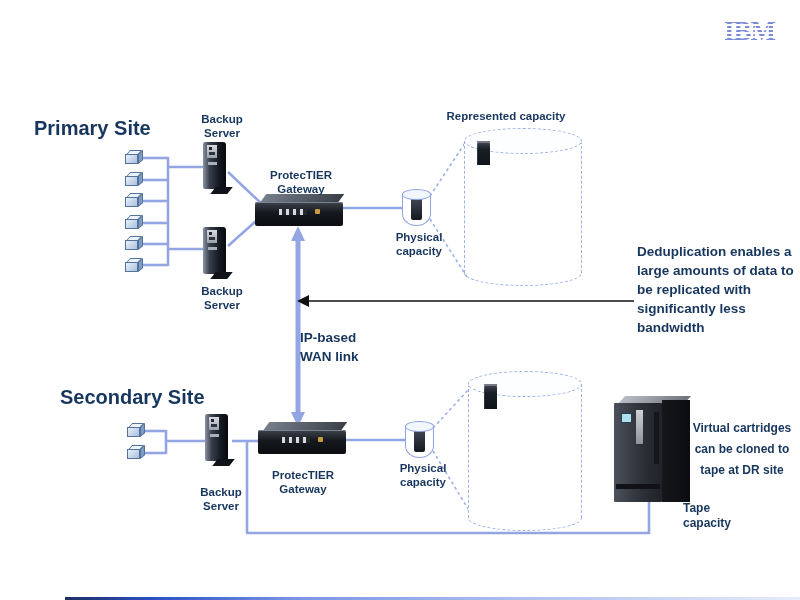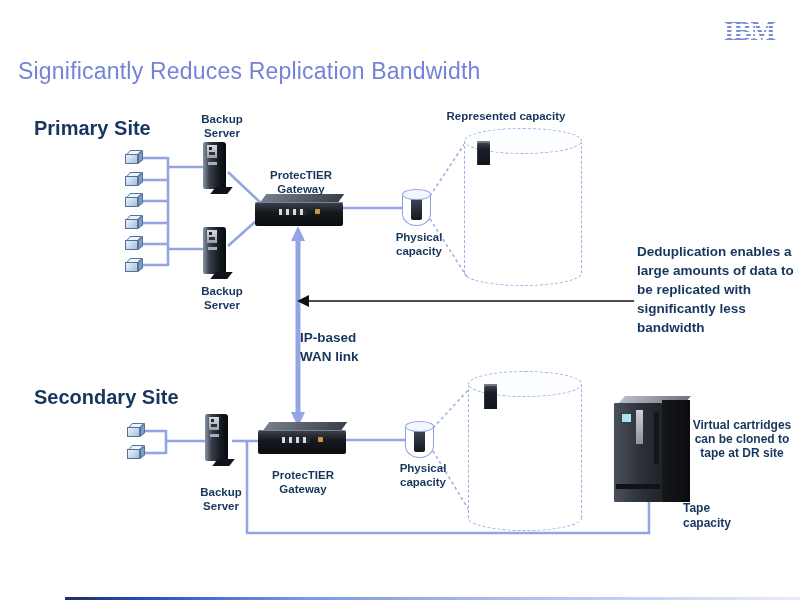--- a/index.html
+++ b/index.html
@@ -18,21 +18,21 @@
   .ibm-logo .txt{font-family:"Liberation Serif",serif;font-weight:bold;font-size:27px;line-height:26px;color:#7a8bd8;letter-spacing:-1px}
   .ibm-logo .stripes{position:absolute;inset:0;background:repeating-linear-gradient(180deg,transparent 0 2px,#ffffff 2px 4px)}
 
   
   .lbl{position:absolute;color:var(--label-navy);font-weight:bold;z-index:4}
   .site-lbl{font-size:20px;white-space:nowrap}
   .dev-lbl{font-size:11.5px;line-height:14px;text-align:center}
   .cap-lbl{font-size:11.5px;line-height:14px;text-align:center}
   .nowrap{white-space:nowrap}
   .note{font-size:13.5px;line-height:19px}
-  .vnote{font-size:12px;line-height:14px;text-align:center}
+  .vnote{font-size:12px;line-height:21px;text-align:center}
   .tl-lbl{font-size:12px;line-height:15px}
 
   
   svg.wires{position:absolute;inset:0;z-index:1}
   .wire{stroke:var(--connector-blue);stroke-width:2.6;fill:none}
   .wire-thick{stroke:var(--connector-blue);stroke-width:5;fill:none}
   .wire-dash{stroke:#9db1e6;stroke-width:1.6;fill:none;stroke-dasharray:3 3}
   .blk{stroke:var(--arrow-black);stroke-width:1.6;fill:none}
   .head-blue{fill:var(--connector-blue)}
   .head-blk{fill:var(--arrow-black)}
@@ -97,21 +97,20 @@
 </style>
 </head>
 <body>
 
 <div class="slide">
 
   <div class="ibm-logo">
     <div class="txt">IBM</div>
     <div class="stripes"></div>
   </div>
-  <div class="title">Significantly Reduces Replication Bandwidth</div>
 
   <svg class="wires" width="800" height="600" viewBox="0 0 800 600">
     <g>
       <line class="wire" x1="142" y1="158" x2="168" y2="158"></line>
       <line class="wire" x1="142" y1="180" x2="168" y2="180"></line>
       <line class="wire" x1="142" y1="201" x2="168" y2="201"></line>
       <line class="wire" x1="142" y1="223" x2="168" y2="223"></line>
       <line class="wire" x1="142" y1="244" x2="168" y2="244"></line>
       <line class="wire" x1="142" y1="265" x2="168" y2="265"></line>
       <line class="wire" x1="168" y1="157" x2="168" y2="266"></line>
@@ -248,21 +247,21 @@
         <i class="cartridge"></i>
         <i class="cartridge"></i>
         <i class="cartridge"></i>
       </div>
   </div>
 
   <div class="lbl note" style="left:637px;top:242px;width:160px">Deduplication enables a large amounts of data to be replicated with significantly less bandwidth</div>
 
   <div class="lbl note" style="left:300px;top:328px;width:72px;text-align:left">IP-based WAN link</div>
 
-  <div class="lbl site-lbl" style="left:34px;top:386px">Secondary Site</div>
+  <div class="lbl site-lbl" style="left:60px;top:386px">Secondary Site</div>
 
   <div class="client-stack" style="left:127px;top:422px;gap:6px">
     <div class="cube">
         <i class="c-top"></i>
         <i class="c-side"></i>
         <i class="c-front"></i>
       </div>
   <div class="cube">
         <i class="c-top"></i>
         <i class="c-side"></i>

